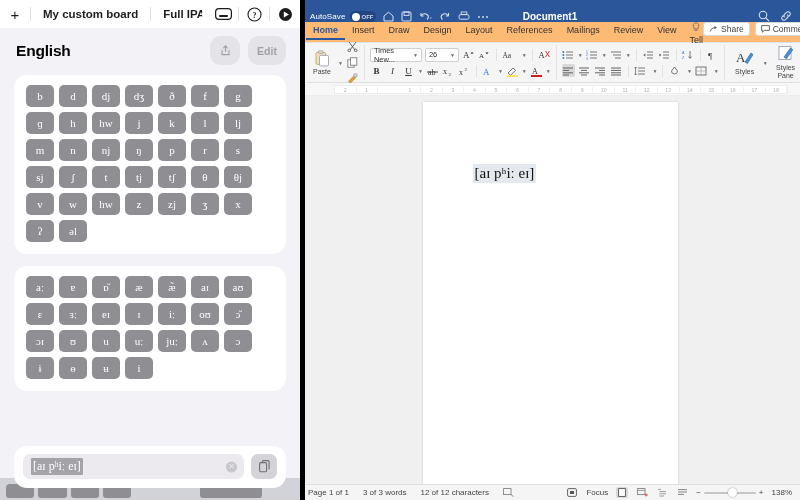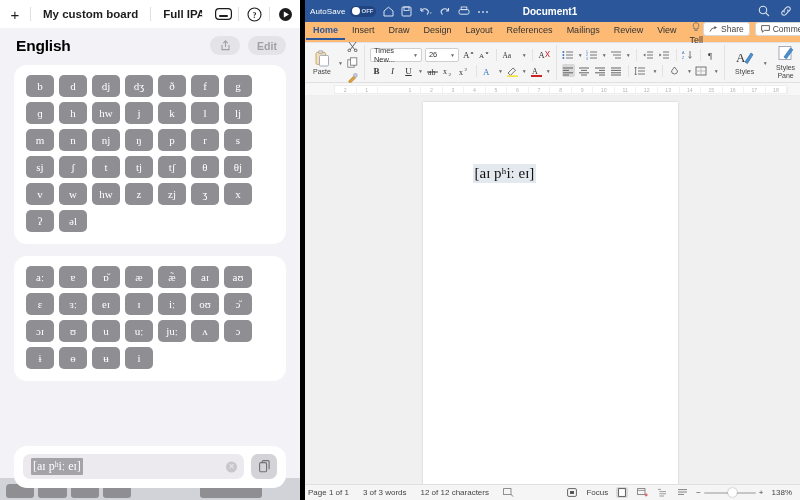--- a/index.html
+++ b/index.html
@@ -46,21 +46,21 @@
   .tb-icon { width: 30px; display:flex; align-items:center; justify-content:center; }
 
   .ipa-header {
     display: flex; align-items: center;
     padding: 8px 14px 10px 16px;
     background: #f2f2f7;
   }
   .ipa-title { font-size: 15.5px; font-weight: 700; color: #000; letter-spacing: -0.2px; }
   .ipa-header-btns { margin-left: auto; display: flex; gap: 8px; }
   .pill {
-    background: #e3e3e8; border-radius: 11px; height: 19px;
+    background: #e3e3e8; border-radius: 11px; height: 29px;
     display: flex; align-items: center; justify-content: center;
     color: #a0a0a6; font-size: 10.5px; font-weight: 600;
   }
   .pill.share { width: 30px; }
   .pill.edit { width: 38px; }
 
   .card {
     background: #ffffff;
     border-radius: 13px;
     margin: 0 14px 12px 14px;
@@ -124,21 +124,21 @@
 
   
   #word-app {
     width: 500px; height: 500px; flex: 0 0 500px;
     background: #f5f5f5; position: relative; overflow: hidden;
     display:flex; flex-direction:column;
   }
   .mac-edge { position:absolute; left:0; top:0; bottom:0; width:5px; background:#000; z-index:30;}
   .w-titlebar {
     height: 22px; background: #2b579a; color:#fff;
-    display:flex; align-items:center; padding: 0 8px 0 10px; gap: 7px;
+    display:flex; align-items:flex-end; padding: 0 8px 0 10px; gap: 7px;
     font-size: 9.5px;
   }
   .autosave-wrap { display:flex; align-items:center; gap:4px; }
   .autosave-label { font-size: 8px; letter-spacing:0.1px; }
   .toggle {
     width: 26px; height: 11px; border-radius: 6px; background: #1f4480;
     display:flex; align-items:center; padding: 0 2px; gap:2px;
   }
   .toggle .knob { width:8px; height:8px; border-radius:50%; background:#fff; }
   .toggle .off { font-size:6px; color:#cfd9ea; font-weight:700;}

